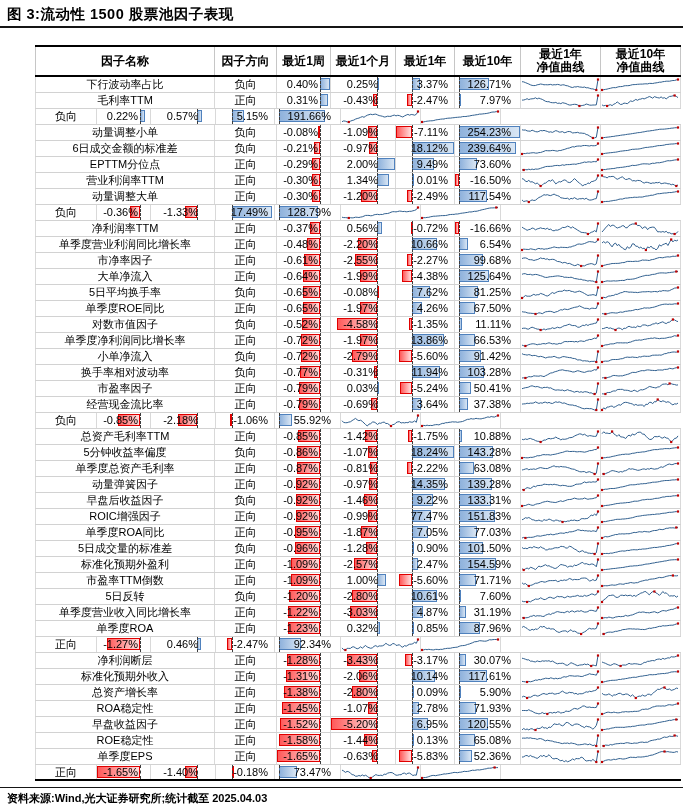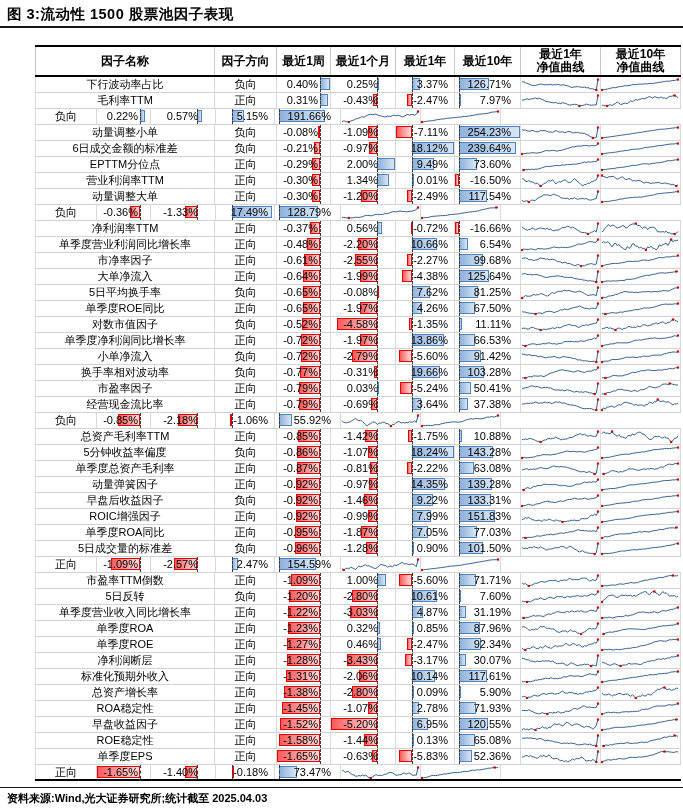--- a/index.html
+++ b/index.html
@@ -450,21 +450,21 @@
             <rect x="-0.10000000000000009" y="11.9" width="2.2" height="2.2" fill="#c00000"></rect>
             <rect x="75.9" y="1.4" width="2.2" height="2.2" fill="#c00000"></rect>
           </svg>
         </div>
       </div>
       <div class="row">
         <div class="cell c0 tcenter">换手率相对波动率</div>
         <div class="cell c1 tcenter">负向</div>
         <div class="cell num c2"><div class="bar neg" style="left: 42.9268%; width: 37.561%;"></div><div class="axis" style="left: 80.4878%;"></div><span class="val">-0.77%</span></div>
         <div class="cell num c3"><div class="bar neg" style="left: 67.9167%; width: 4.30556%;"></div><div class="axis" style="left: 72.2222%;"></div><span class="val">-0.31%</span></div>
-        <div class="cell num c4"><div class="bar pos" style="left: 28.0473%; width: 47.1006%;"></div><div class="axis" style="left: 28.0473%;"></div><span class="val">19.66%</span></div>
+        <div class="cell num c4"><div class="bar pos" style="left: 28.0473%; width: 47.1006%;"></div><div class="axis" style="left: 28.0473%;"></div><span class="val">11.94%</span></div>
         <div class="cell num c5"><div class="bar pos" style="left: 6.1501%; width: 38.1262%;"></div><div class="axis" style="left: 6.1501%;"></div><span class="val">103.28%</span></div>
         <div class="cell spark c6">
           <svg width="79" height="15" viewBox="0 0 79 15">
             <polyline fill="none" stroke="#31608f" stroke-width="1" points="1.0,13.0 2.7,12.8 4.4,13.0 6.1,12.5 7.8,11.6 9.4,11.8 11.1,11.7 12.8,10.8 14.5,11.0 16.2,11.1 17.9,11.2 19.6,10.7 21.3,11.2 23.0,11.6 24.6,10.7 26.3,9.9 28.0,8.9 29.7,8.0 31.4,7.8 33.1,7.0 34.8,6.5 36.5,6.0 38.2,5.3 39.8,5.1 41.5,4.8 43.2,5.3 44.9,5.7 46.6,5.7 48.3,6.1 50.0,6.4 51.7,7.0 53.4,6.9 55.0,6.3 56.7,5.7 58.4,6.1 60.1,6.7 61.8,7.1 63.5,7.4 65.2,6.8 66.9,6.2 68.6,6.1 70.2,6.2 71.9,5.4 73.6,4.6 75.3,5.2 77.0,2.5"></polyline>
             <rect x="3.3000000000000003" y="11.9" width="2.2" height="2.2" fill="#c00000"></rect>
             <rect x="75.9" y="1.4" width="2.2" height="2.2" fill="#c00000"></rect>
           </svg>
         </div>
         <div class="cell spark c7">
           <svg width="79" height="15" viewBox="0 0 79 15">
@@ -647,21 +647,21 @@
             <rect x="-0.10000000000000009" y="11.9" width="2.2" height="2.2" fill="#c00000"></rect>
             <rect x="75.9" y="1.4" width="2.2" height="2.2" fill="#c00000"></rect>
           </svg>
         </div>
       </div>
       <div class="row">
         <div class="cell c0 tcenter">ROIC增强因子</div>
         <div class="cell c1 tcenter">正向</div>
         <div class="cell num c2"><div class="bar neg" style="left: 35.6098%; width: 44.878%;"></div><div class="axis" style="left: 80.4878%;"></div><span class="val">-0.92%</span></div>
         <div class="cell num c3"><div class="bar neg" style="left: 58.4722%; width: 13.75%;"></div><div class="axis" style="left: 72.2222%;"></div><span class="val">-0.99%</span></div>
-        <div class="cell num c4"><div class="bar pos" style="left: 28.0473%; width: 31.5187%;"></div><div class="axis" style="left: 28.0473%;"></div><span class="val">7.99%</span></div>
+        <div class="cell num c4"><div class="bar pos" style="left: 28.0473%; width: 31.5187%;"></div><div class="axis" style="left: 28.0473%;"></div><span class="val">77.47%</span></div>
         <div class="cell num c5"><div class="bar pos" style="left: 6.1501%; width: 56.0486%;"></div><div class="axis" style="left: 6.1501%;"></div><span class="val">151.83%</span></div>
         <div class="cell spark c6">
           <svg width="79" height="15" viewBox="0 0 79 15">
             <polyline fill="none" stroke="#31608f" stroke-width="1" points="1.0,10.8 2.7,10.0 4.4,8.7 6.1,9.2 7.8,8.5 9.4,9.4 11.1,10.7 12.8,10.9 14.5,11.7 16.2,11.7 17.9,11.1 19.6,11.8 21.3,12.2 23.0,10.6 24.6,11.3 26.3,11.1 28.0,10.0 29.7,10.7 31.4,11.6 33.1,12.1 34.8,11.0 36.5,11.3 38.2,12.1 39.8,11.9 41.5,13.0 43.2,12.4 44.9,12.7 46.6,12.0 48.3,12.1 50.0,11.1 51.7,11.5 53.4,11.0 55.0,11.6 56.7,11.7 58.4,11.3 60.1,9.8 61.8,9.6 63.5,9.8 65.2,9.6 66.9,9.3 68.6,7.5 70.2,6.1 71.9,6.6 73.6,5.1 75.3,6.4 77.0,2.5"></polyline>
             <rect x="40.4" y="11.9" width="2.2" height="2.2" fill="#c00000"></rect>
             <rect x="75.9" y="1.4" width="2.2" height="2.2" fill="#c00000"></rect>
           </svg>
         </div>
         <div class="cell spark c7">
           <svg width="79" height="15" viewBox="0 0 79 15">
@@ -709,20 +709,21 @@
         </div>
         <div class="cell spark c7">
           <svg width="79" height="15" viewBox="0 0 79 15">
             <polyline fill="none" stroke="#31608f" stroke-width="1" points="1.0,13.0 2.7,12.5 4.4,12.5 6.1,12.4 7.8,12.6 9.4,12.1 11.1,12.2 12.8,11.7 14.5,11.3 16.2,11.0 17.9,10.4 19.6,10.2 21.3,9.9 23.0,10.1 24.6,9.9 26.3,9.4 28.0,9.5 29.7,9.0 31.4,8.8 33.1,8.7 34.8,8.8 36.5,8.8 38.2,8.3 39.8,8.4 41.5,8.0 43.2,8.0 44.9,7.9 46.6,7.6 48.3,7.2 50.0,7.0 51.7,6.7 53.4,6.4 55.0,6.5 56.7,6.3 58.4,5.9 60.1,5.9 61.8,5.4 63.5,5.4 65.2,4.8 66.9,4.5 68.6,4.4 70.2,4.0 71.9,3.7 73.6,3.1 75.3,2.6 77.0,2.5"></polyline>
             <rect x="-0.10000000000000009" y="11.9" width="2.2" height="2.2" fill="#c00000"></rect>
             <rect x="75.9" y="1.4" width="2.2" height="2.2" fill="#c00000"></rect>
           </svg>
         </div>
       </div>
       <div class="row">
+        <div class="cell c0 tcenter">标准化预期外盈利</div>
         <div class="cell c1 tcenter">正向</div>
         <div class="cell num c2"><div class="bar neg" style="left: 27.3171%; width: 53.1707%;"></div><div class="axis" style="left: 80.4878%;"></div><span class="val">-1.09%</span></div>
         <div class="cell num c3"><div class="bar neg" style="left: 36.5278%; width: 35.6944%;"></div><div class="axis" style="left: 72.2222%;"></div><span class="val">-2.57%</span></div>
         <div class="cell num c4"><div class="bar pos" style="left: 28.0473%; width: 9.74359%;"></div><div class="axis" style="left: 28.0473%;"></div><span class="val">2.47%</span></div>
         <div class="cell num c5"><div class="bar pos" style="left: 6.1501%; width: 57.0674%;"></div><div class="axis" style="left: 6.1501%;"></div><span class="val">154.59%</span></div>
         <div class="cell spark c6">
           <svg width="79" height="15" viewBox="0 0 79 15">
             <polyline fill="none" stroke="#31608f" stroke-width="1" points="1.0,11.6 2.7,13.0 4.4,11.9 6.1,11.0 7.8,12.1 9.4,10.2 11.1,10.8 12.8,11.6 14.5,12.6 16.2,10.7 17.9,9.1 19.6,9.8 21.3,9.3 23.0,8.4 24.6,7.7 26.3,9.0 28.0,8.7 29.7,9.8 31.4,10.3 33.1,11.3 34.8,11.4 36.5,10.4 38.2,8.7 39.8,7.5 41.5,7.8 43.2,8.3 44.9,8.7 46.6,10.2 48.3,9.3 50.0,9.1 51.7,9.7 53.4,8.0 55.0,8.7 56.7,7.8 58.4,7.0 60.1,5.9 61.8,5.4 63.5,7.1 65.2,6.6 66.9,7.3 68.6,7.7 70.2,7.0 71.9,7.1 73.6,8.0 75.3,9.8 77.0,2.5"></polyline>
             <rect x="1.6" y="11.9" width="2.2" height="2.2" fill="#c00000"></rect>
             <rect x="75.9" y="1.4" width="2.2" height="2.2" fill="#c00000"></rect>
@@ -818,21 +819,20 @@
         </div>
         <div class="cell spark c7">
           <svg width="79" height="15" viewBox="0 0 79 15">
             <polyline fill="none" stroke="#31608f" stroke-width="1" points="1.0,13.0 2.7,13.0 4.4,12.3 6.1,11.5 7.8,11.2 9.4,11.1 11.1,11.3 12.8,10.9 14.5,10.3 16.2,10.3 17.9,9.7 19.6,9.5 21.3,8.7 23.0,8.5 24.6,8.4 26.3,8.0 28.0,7.8 29.7,7.8 31.4,8.0 33.1,7.9 34.8,8.2 36.5,8.0 38.2,8.2 39.8,8.5 41.5,8.4 43.2,8.6 44.9,8.3 46.6,7.7 48.3,7.2 50.0,7.4 51.7,6.9 53.4,6.6 55.0,6.4 56.7,5.8 58.4,5.3 60.1,5.4 61.8,4.7 63.5,4.9 65.2,4.8 66.9,4.6 68.6,4.3 70.2,4.2 71.9,4.2 73.6,3.6 75.3,3.0 77.0,2.5"></polyline>
             <rect x="1.6" y="11.9" width="2.2" height="2.2" fill="#c00000"></rect>
             <rect x="75.9" y="1.4" width="2.2" height="2.2" fill="#c00000"></rect>
           </svg>
         </div>
       </div>
       <div class="row">
-        <div class="cell c0 tcenter">单季度ROE</div>
         <div class="cell c1 tcenter">正向</div>
         <div class="cell num c2"><div class="bar neg" style="left: 18.5366%; width: 61.9512%;"></div><div class="axis" style="left: 80.4878%;"></div><span class="val">-1.27%</span></div>
         <div class="cell num c3"><div class="bar pos" style="left: 72.2222%; width: 6.38889%;"></div><div class="axis" style="left: 72.2222%;"></div><span class="val">0.46%</span></div>
         <div class="cell num c4"><div class="bar neg" style="left: 18.3037%; width: 9.74359%;"></div><div class="axis" style="left: 28.0473%;"></div><span class="val">-2.47%</span></div>
         <div class="cell num c5"><div class="bar pos" style="left: 6.1501%; width: 34.0876%;"></div><div class="axis" style="left: 6.1501%;"></div><span class="val">92.34%</span></div>
         <div class="cell spark c6">
           <svg width="79" height="15" viewBox="0 0 79 15">
             <polyline fill="none" stroke="#31608f" stroke-width="1" points="1.0,10.9 2.7,12.8 4.4,13.0 6.1,11.3 7.8,11.4 9.4,11.4 11.1,10.0 12.8,9.8 14.5,10.9 16.2,11.8 17.9,11.2 19.6,9.8 21.3,11.2 23.0,9.7 24.6,8.4 26.3,10.1 28.0,10.7 29.7,11.3 31.4,10.8 33.1,9.3 34.8,8.6 36.5,9.8 38.2,8.9 39.8,9.0 41.5,8.8 43.2,7.9 44.9,6.3 46.6,7.5 48.3,8.4 50.0,8.1 51.7,6.6 53.4,6.7 55.0,8.4 56.7,8.2 58.4,7.7 60.1,9.5 61.8,10.2 63.5,8.6 65.2,9.2 66.9,8.1 68.6,7.2 70.2,7.2 71.9,6.7 73.6,5.3 75.3,6.3 77.0,2.5"></polyline>
             <rect x="3.3000000000000003" y="11.9" width="2.2" height="2.2" fill="#c00000"></rect>
             <rect x="75.9" y="1.4" width="2.2" height="2.2" fill="#c00000"></rect>

